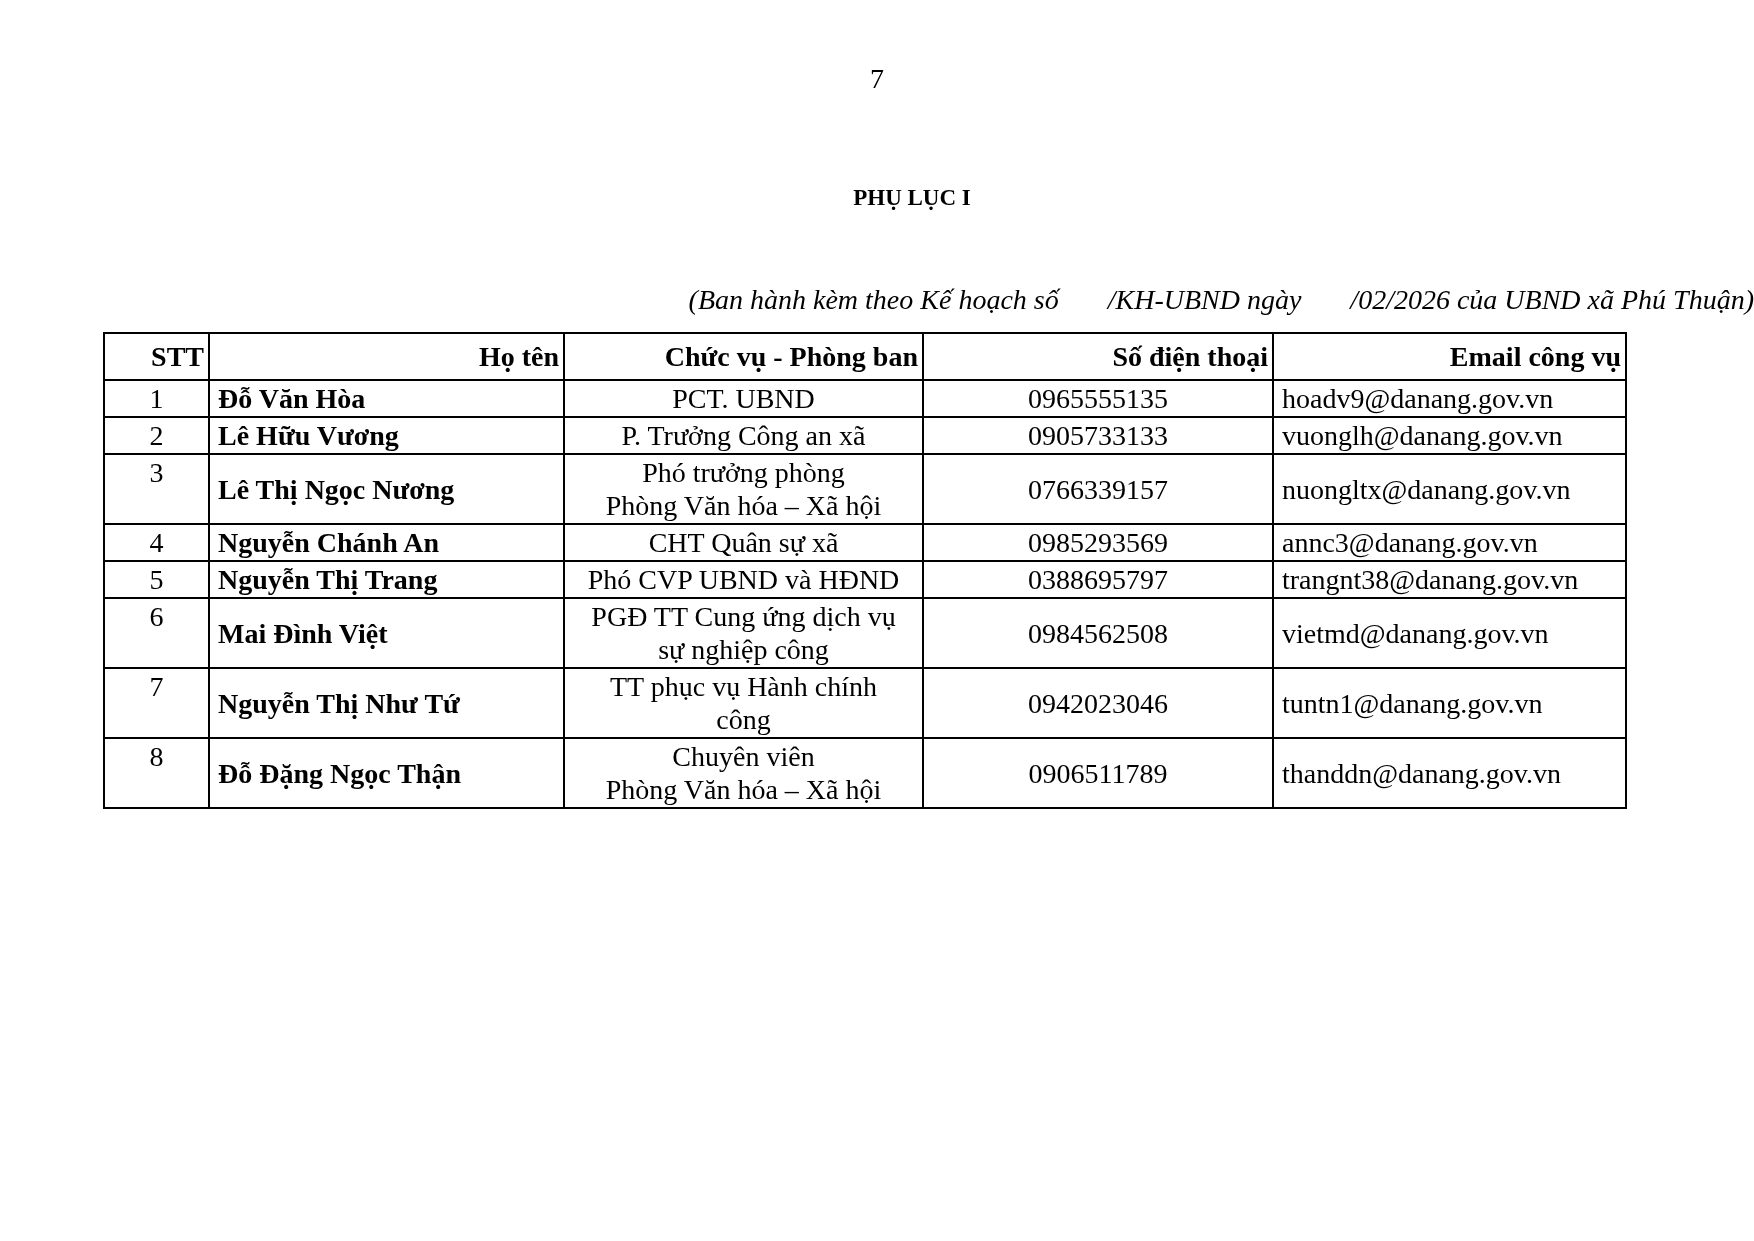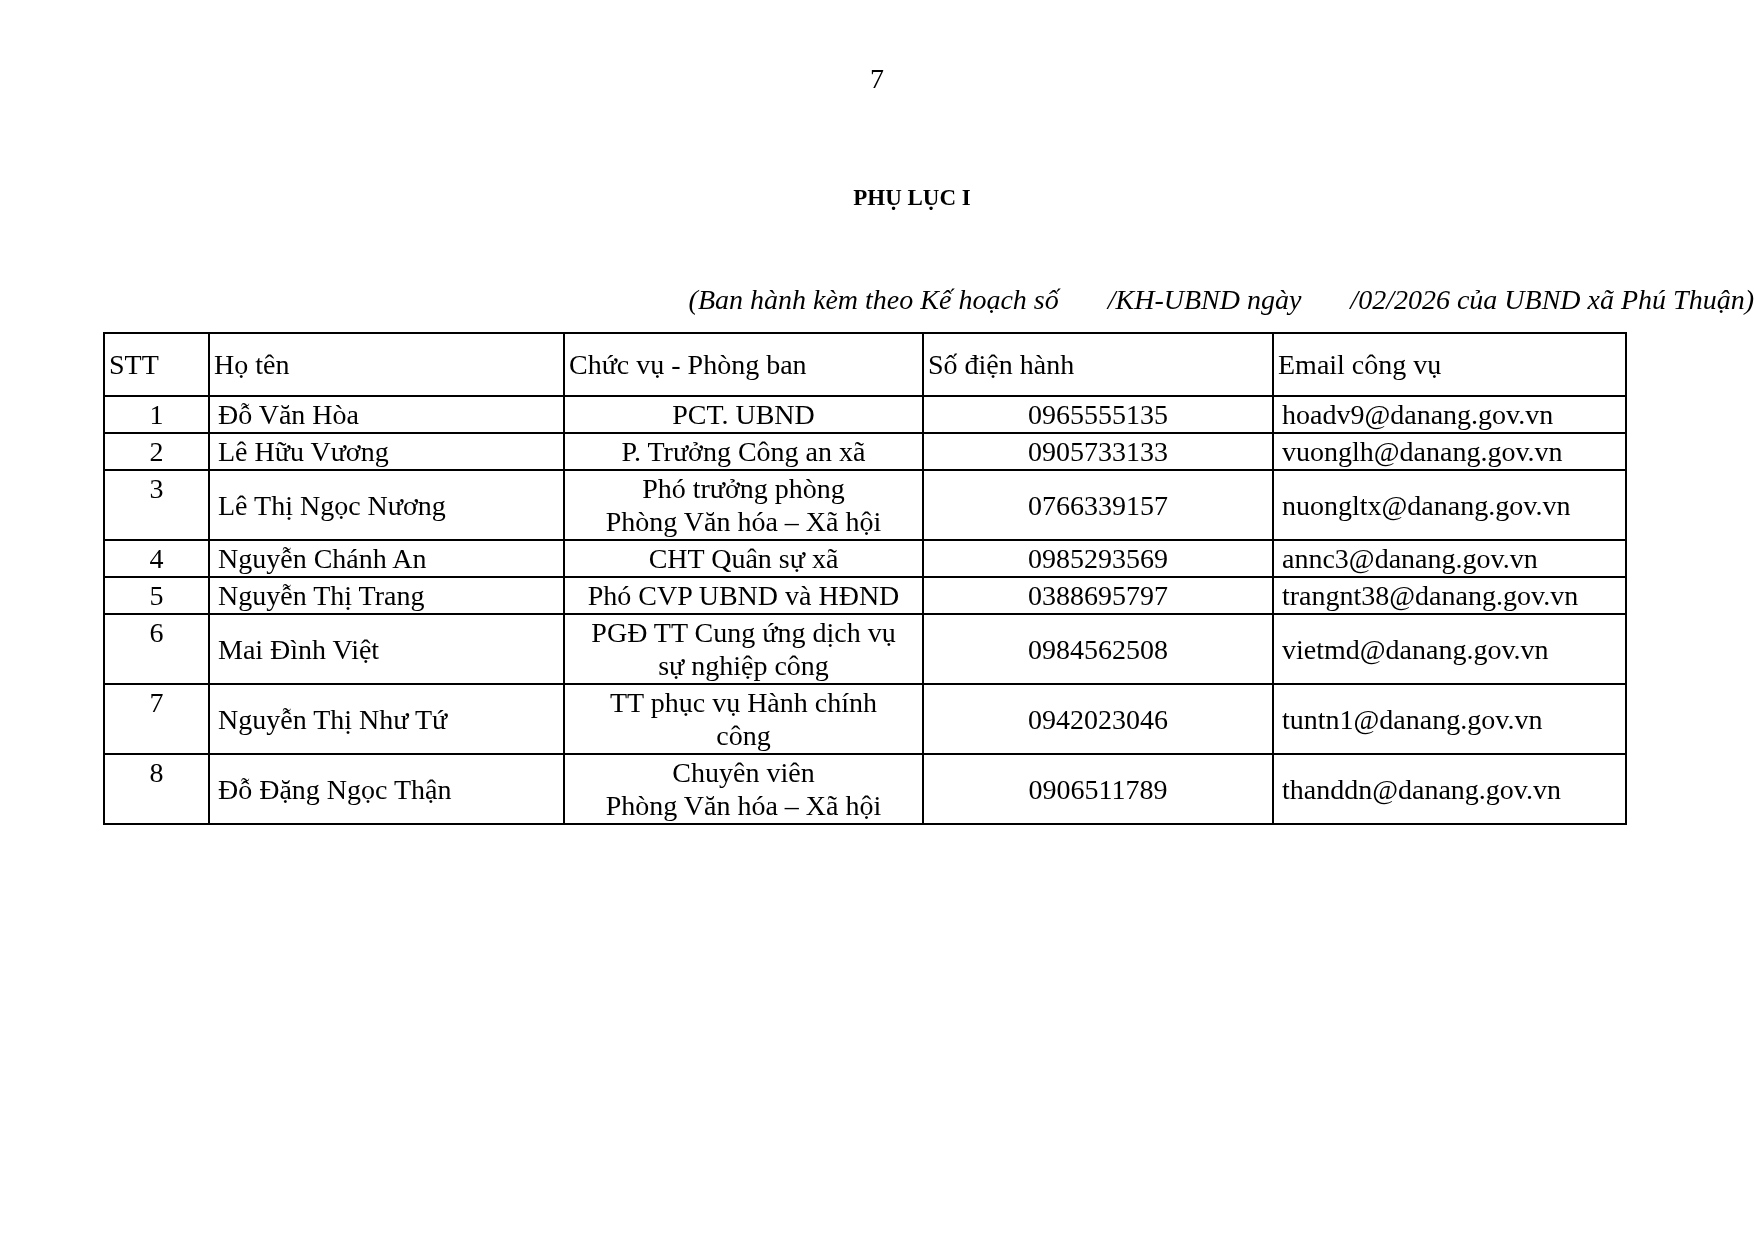--- a/index.html
+++ b/index.html
@@ -57,39 +57,40 @@
     table-layout: fixed;
     font-size: 28px;
     line-height: 33px;
   }
   table.contacts th,
   table.contacts td {
     border: 2px solid #000000;
     overflow: hidden;
   }
   table.contacts th {
-    font-weight: normal;
-    text-align: left;
+    font-weight: bold;
+    text-align: right;
     vertical-align: middle;
     height: 37px;
-    padding: 12px 4px;
+    padding: 4px 4px;
   }
   table.contacts td {
     height: 33px;
     padding: 1px 8px;
   }
   td.col-stt {
     text-align: center;
     vertical-align: top;
     padding-top: 3px;
   }
   td.col-name {
     text-align: left;
     vertical-align: middle;
     padding-left: 13px;
+    font-weight: bold;
   }
   td.col-role {
     text-align: center;
     vertical-align: middle;
   }
   td.col-phone {
     text-align: center;
     vertical-align: middle;
   }
   td.col-email {
@@ -117,21 +118,21 @@
       <col style="width:355px">
       <col style="width:359px">
       <col style="width:350px">
       <col style="width:353px">
     </colgroup>
     <thead>
       <tr>
         <th>STT</th>
         <th>Họ tên</th>
         <th>Chức vụ - Phòng ban</th>
-        <th>Số điện hành</th>
+        <th>Số điện thoại</th>
         <th>Email công vụ</th>
       </tr>
     </thead>
     <tbody>
         <tr>
           <td class="col-stt">1</td>
           <td class="col-name">Đỗ Văn Hòa</td>
           <td class="col-role">PCT. UBND</td>
           <td class="col-phone">0965555135</td>
           <td class="col-email">hoadv9@danang.gov.vn</td>

